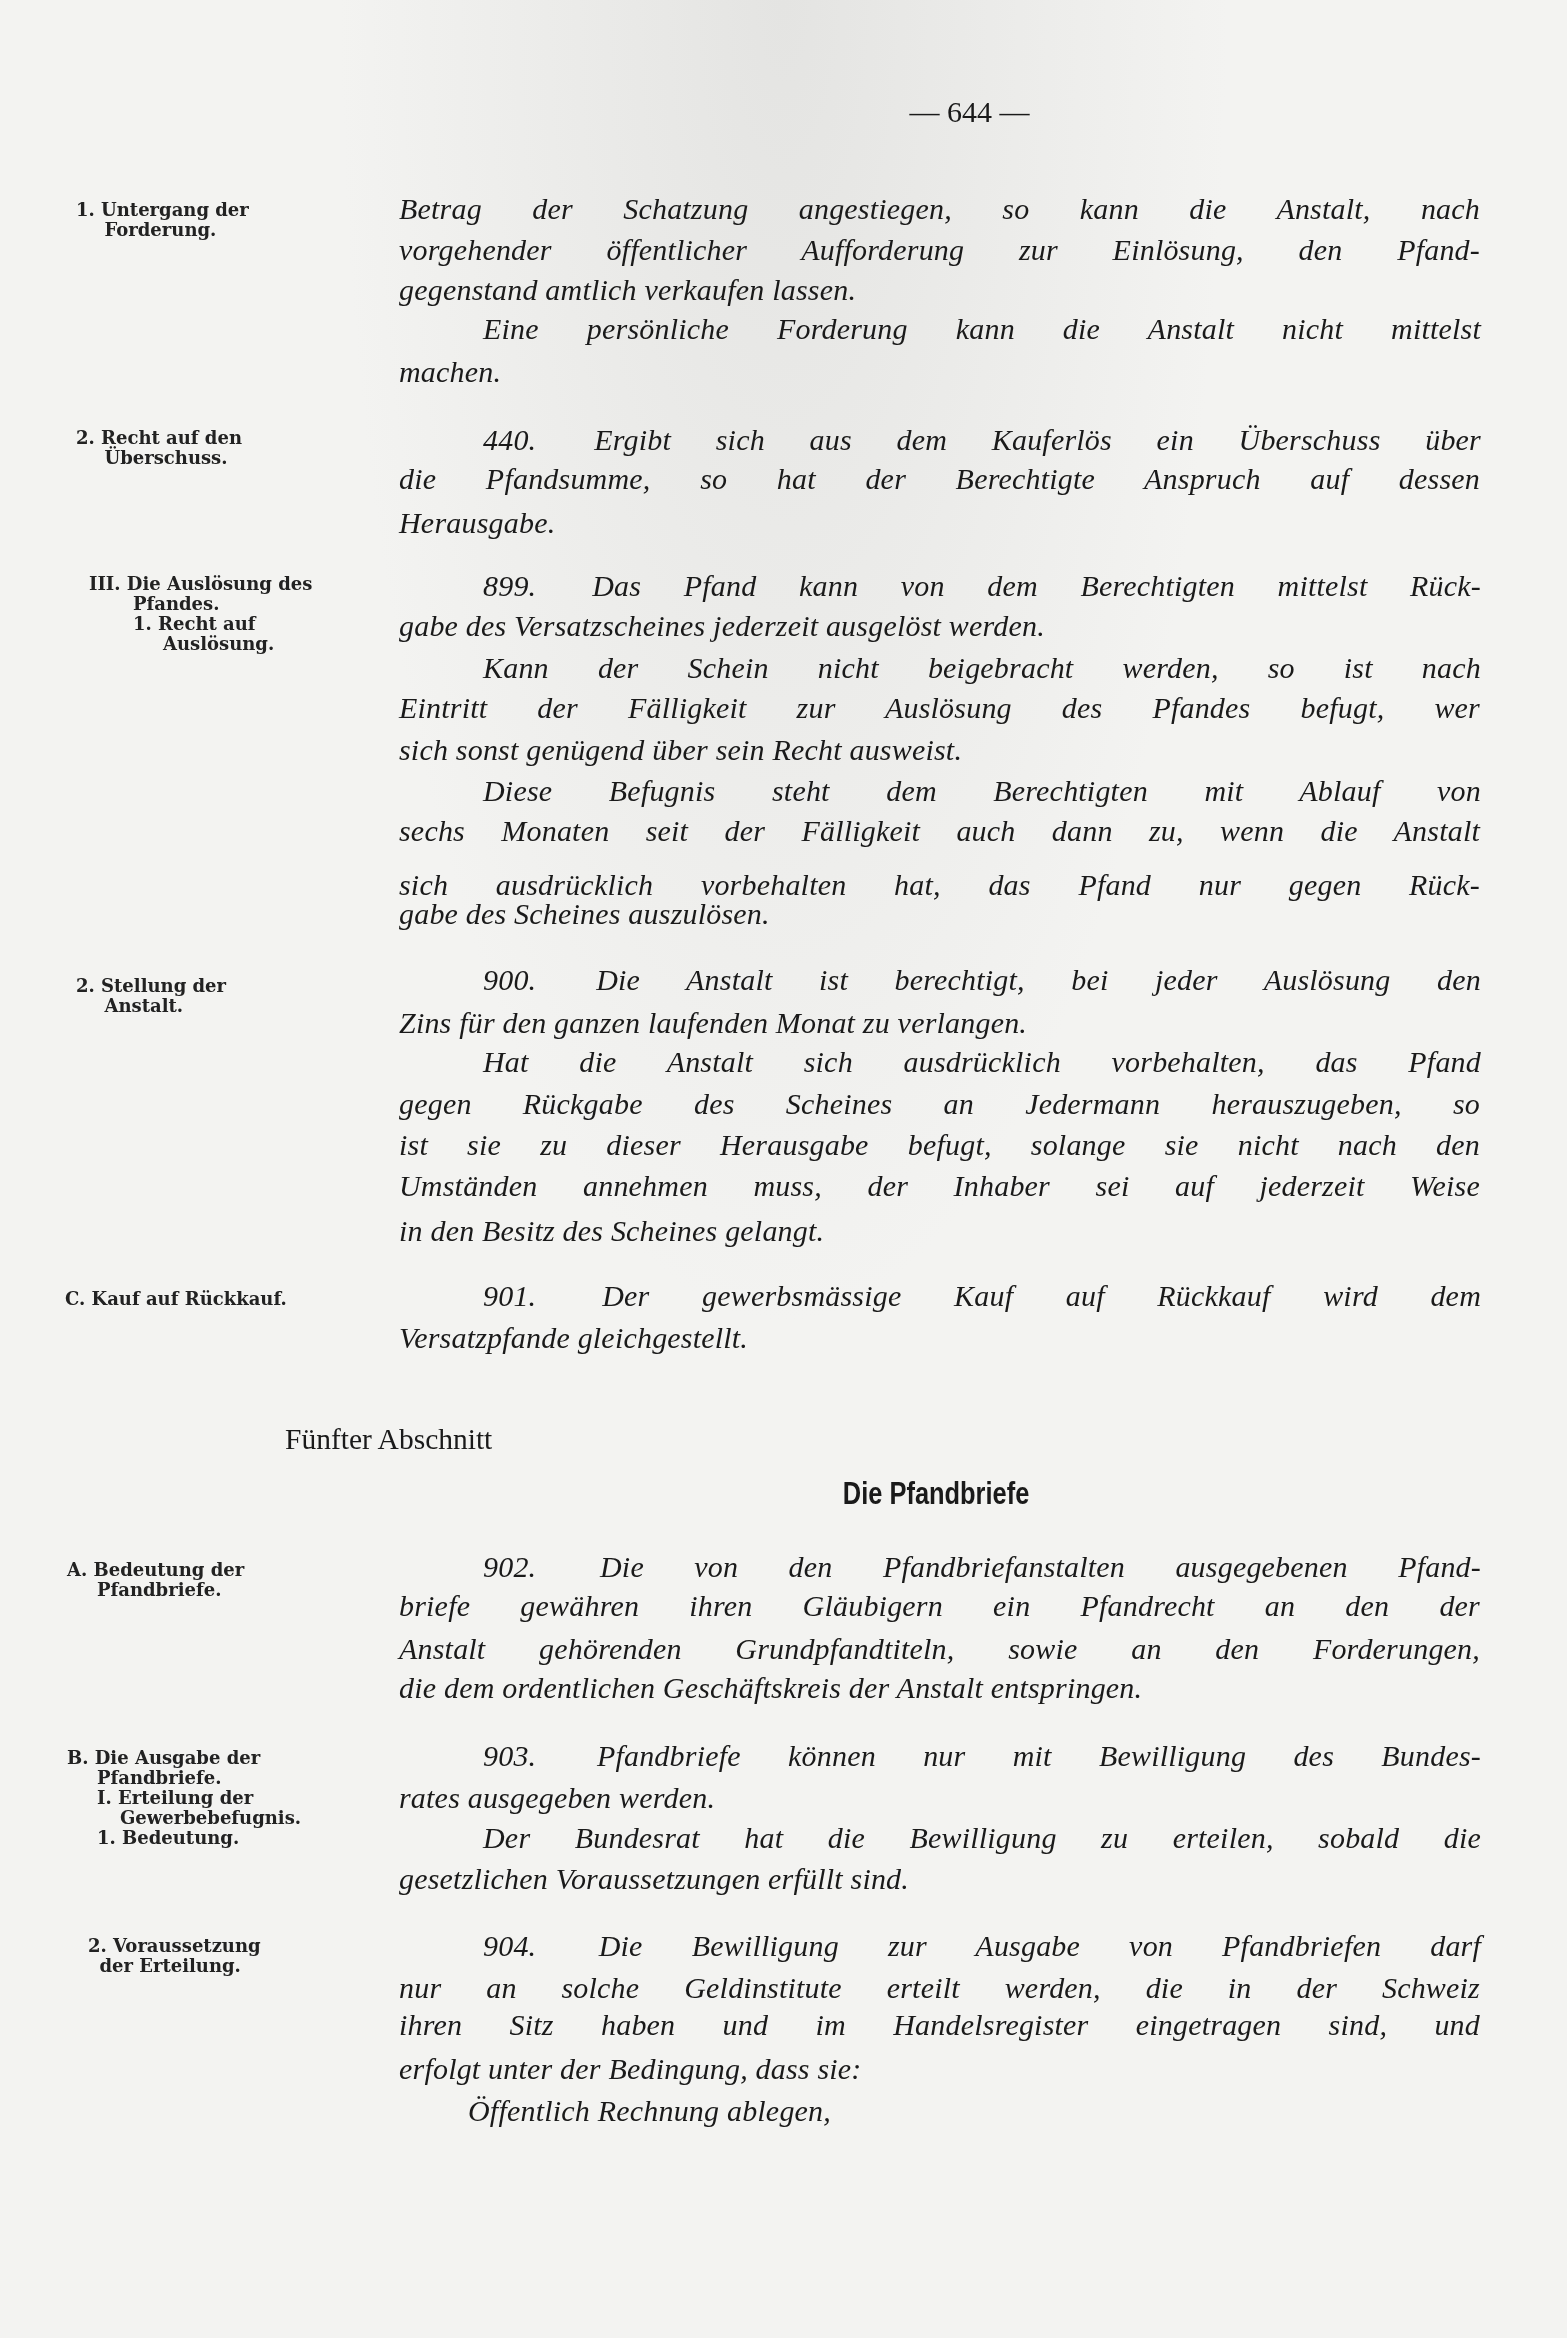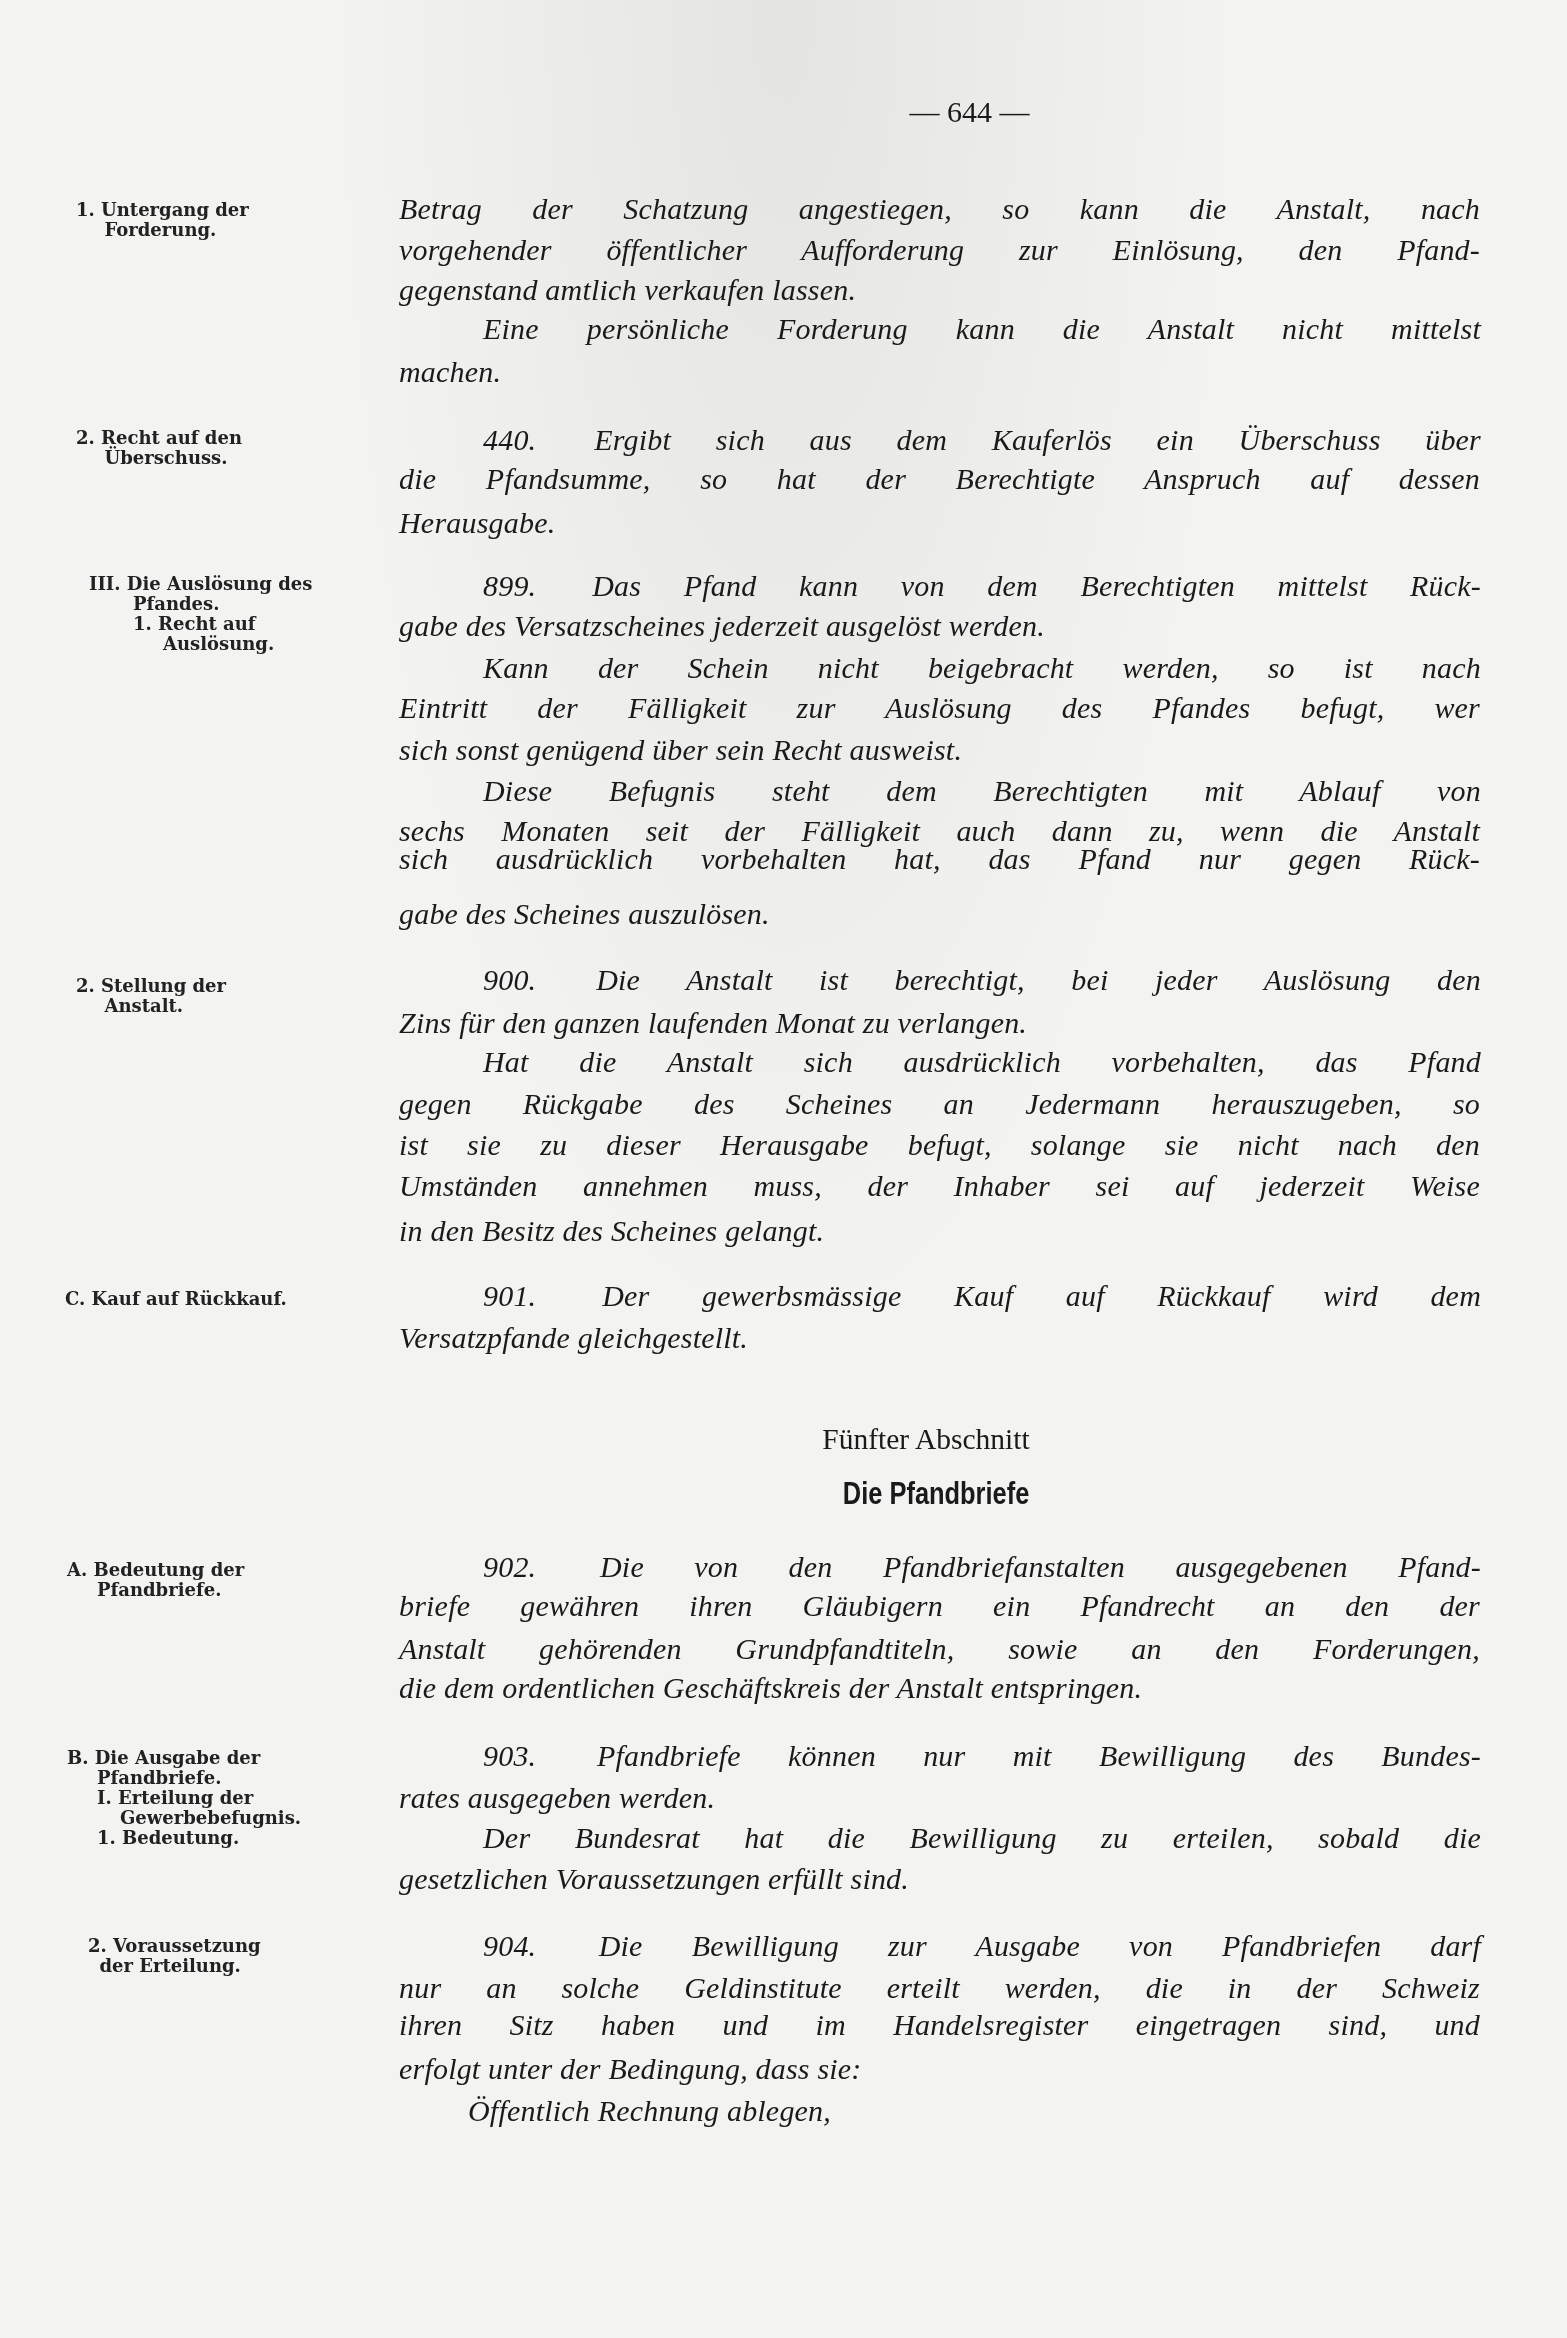--- a/index.html
+++ b/index.html
@@ -27,21 +27,21 @@
   .margin-note {
     position:absolute; left:76px; width:304px;
     font-family:"DejaVu Serif","Liberation Serif",serif;
     font-size:18px; line-height:20px; font-weight:bold; color:#222;
   }
   .margin-note .mn-line { display:block; white-space:nowrap; }
   .mn-l0 { padding-left:0; }
   .mn-l3 { padding-left:28.5px; }
   .section-sub {
     position:absolute; left:0; width:100%; top:1423px;
-    text-align:center; font-size:29.5px; padding-left:285px; box-sizing:border-box;
+    text-align:left; font-size:29.5px; padding-left:285px; box-sizing:border-box;
   }
   .section-sub span { display:inline-block; }
   .section-title {
     position:absolute; left:0; width:100%; top:1476px;
     text-align:center; font-size:31px; font-weight:bold;
     font-family:"Liberation Sans","DejaVu Sans",sans-serif;
     padding-left:285px; box-sizing:border-box; transform:scaleX(0.82);
     transform-origin:982px 0;
   }
 </style>
@@ -105,21 +105,21 @@
 <div class="line indent" style="top:569px">
   <span class="para-num">899.</span>
   <span>Das Pfand kann von dem Berechtigten mittelst Rück-</span>
 </div>
 <div class="line last" style="top:609px">gabe des Versatzscheines jederzeit ausgelöst werden.</div>
 <div class="line indent" style="top:651px">Kann der Schein nicht beigebracht werden, so ist nach</div>
 <div class="line" style="top:691px">Eintritt der Fälligkeit zur Auslösung des Pfandes befugt, wer</div>
 <div class="line last" style="top:733px">sich sonst genügend über sein Recht ausweist.</div>
 <div class="line indent" style="top:774px">Diese Befugnis steht dem Berechtigten mit Ablauf von</div>
 <div class="line" style="top:814px">sechs Monaten seit der Fälligkeit auch dann zu, wenn die Anstalt</div>
-<div class="line" style="top:842px">sich ausdrücklich vorbehalten hat, das Pfand nur gegen Rück-</div>
+<div class="line" style="top:868px">sich ausdrücklich vorbehalten hat, das Pfand nur gegen Rück-</div>
 <div class="line last" style="top:897px">gabe des Scheines auszulösen.</div>
 
 <div class="line indent" style="top:963px">
   <span class="para-num">900.</span>
   <span>Die Anstalt ist berechtigt, bei jeder Auslösung den</span>
 </div>
 <div class="line last" style="top:1006px">Zins für den ganzen laufenden Monat zu verlangen.</div>
 <div class="line indent" style="top:1045px">Hat die Anstalt sich ausdrücklich vorbehalten, das Pfand</div>
 <div class="line" style="top:1087px">gegen Rückgabe des Scheines an Jedermann herauszugeben, so</div>
 <div class="line" style="top:1128px">ist sie zu dieser Herausgabe befugt, solange sie nicht nach den</div>

